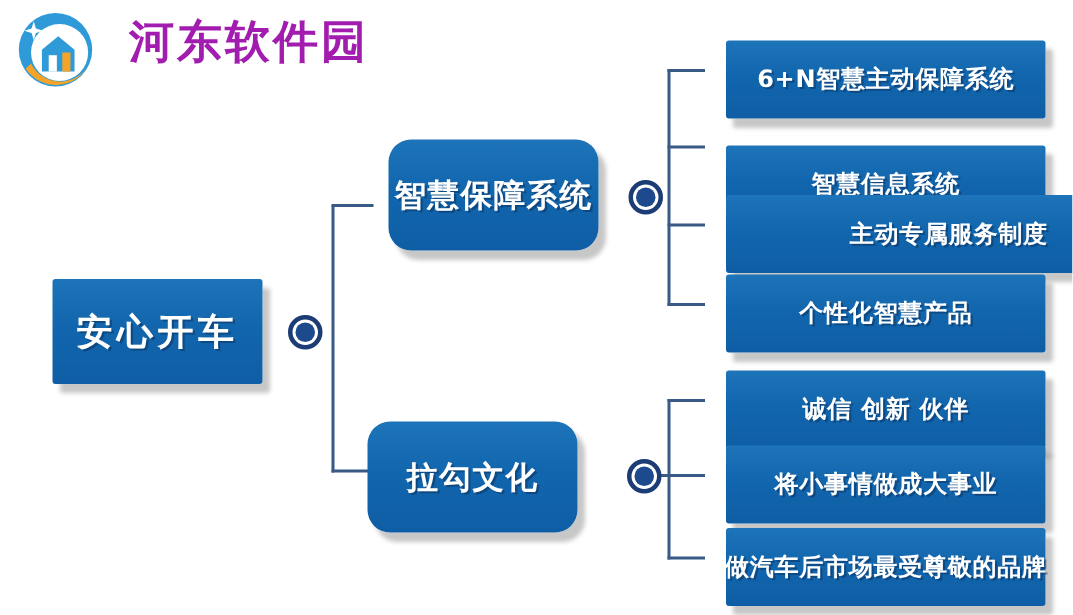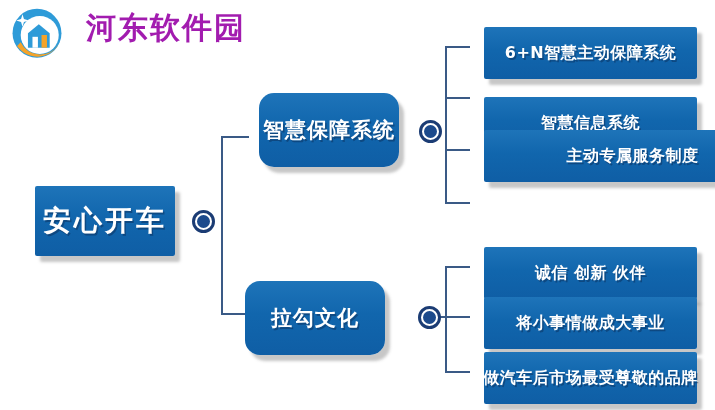--- a/index.html
+++ b/index.html
@@ -19,21 +19,21 @@
   }
   
   .node{
     position:absolute;display:flex;align-items:center;justify-content:center;
     background:linear-gradient(180deg,#1E74B9 0%,#1166AD 45%,#0F5EA5 100%);
     color:#ffffff;font-weight:bold;text-align:center;border-radius:2px;
     box-shadow:5px 6px 3px rgba(130,130,130,0.45);
     text-shadow:1.5px 1.5px 0 rgba(10,40,80,0.45);
     white-space:nowrap;
   }
-  .root-node{left:35px;top:186px;width:140px;height:70px;font-size:28px;letter-spacing:3px;}
+  .root-node{left:35px;top:186px;width:140px;height:70px;font-size:24px;letter-spacing:3px;}
   .branch-node{width:140px;height:74px;font-size:21px;letter-spacing:1px;border-radius:15px;}
   .branch-1{left:259px;top:93px;}
   .branch-2{left:245px;top:281px;font-family:Liberation Mono, monospace;}
   .leaf-node{left:484px;width:213px;height:52px;font-size:16px;letter-spacing:0.5px;}
   .leaf-1{top:27px;} .leaf-2{top:78px;margin-top:19px;} .leaf-3{top:130px;padding-left:42px;} .leaf-4{top:183px;}
   .leaf-5{top:247px;} .leaf-6{top:297px;} .leaf-7{top:352px;}
   
   .line{position:absolute;background:#3A5A86;}
   .v{width:2px;} .h{height:2px;}
   .trunk{left:221px;top:137px;height:178px;}
@@ -95,17 +95,18 @@
   <div class="bullseye be-b2"></div>
 
   <div class="node root-node">安心开车</div>
 
   <div class="node branch-node branch-1">智慧保障系统</div>
   <div class="node branch-node branch-2">拉勾文化</div>
 
   <div class="node leaf-node leaf-1">6+N智慧主动保障系统</div>
   <div class="node leaf-node leaf-2">智慧信息系统</div>
   <div class="node leaf-node leaf-3">主动专属服务制度</div>
+  <div class="node leaf-node leaf-4">个性化智慧产品</div>
   <div class="node leaf-node leaf-5">诚信 创新 伙伴</div>
   <div class="node leaf-node leaf-6">将小事情做成大事业</div>
   <div class="node leaf-node leaf-7">做汽车后市场最受尊敬的品牌</div>
 
 </div>
 
 </body></html>

